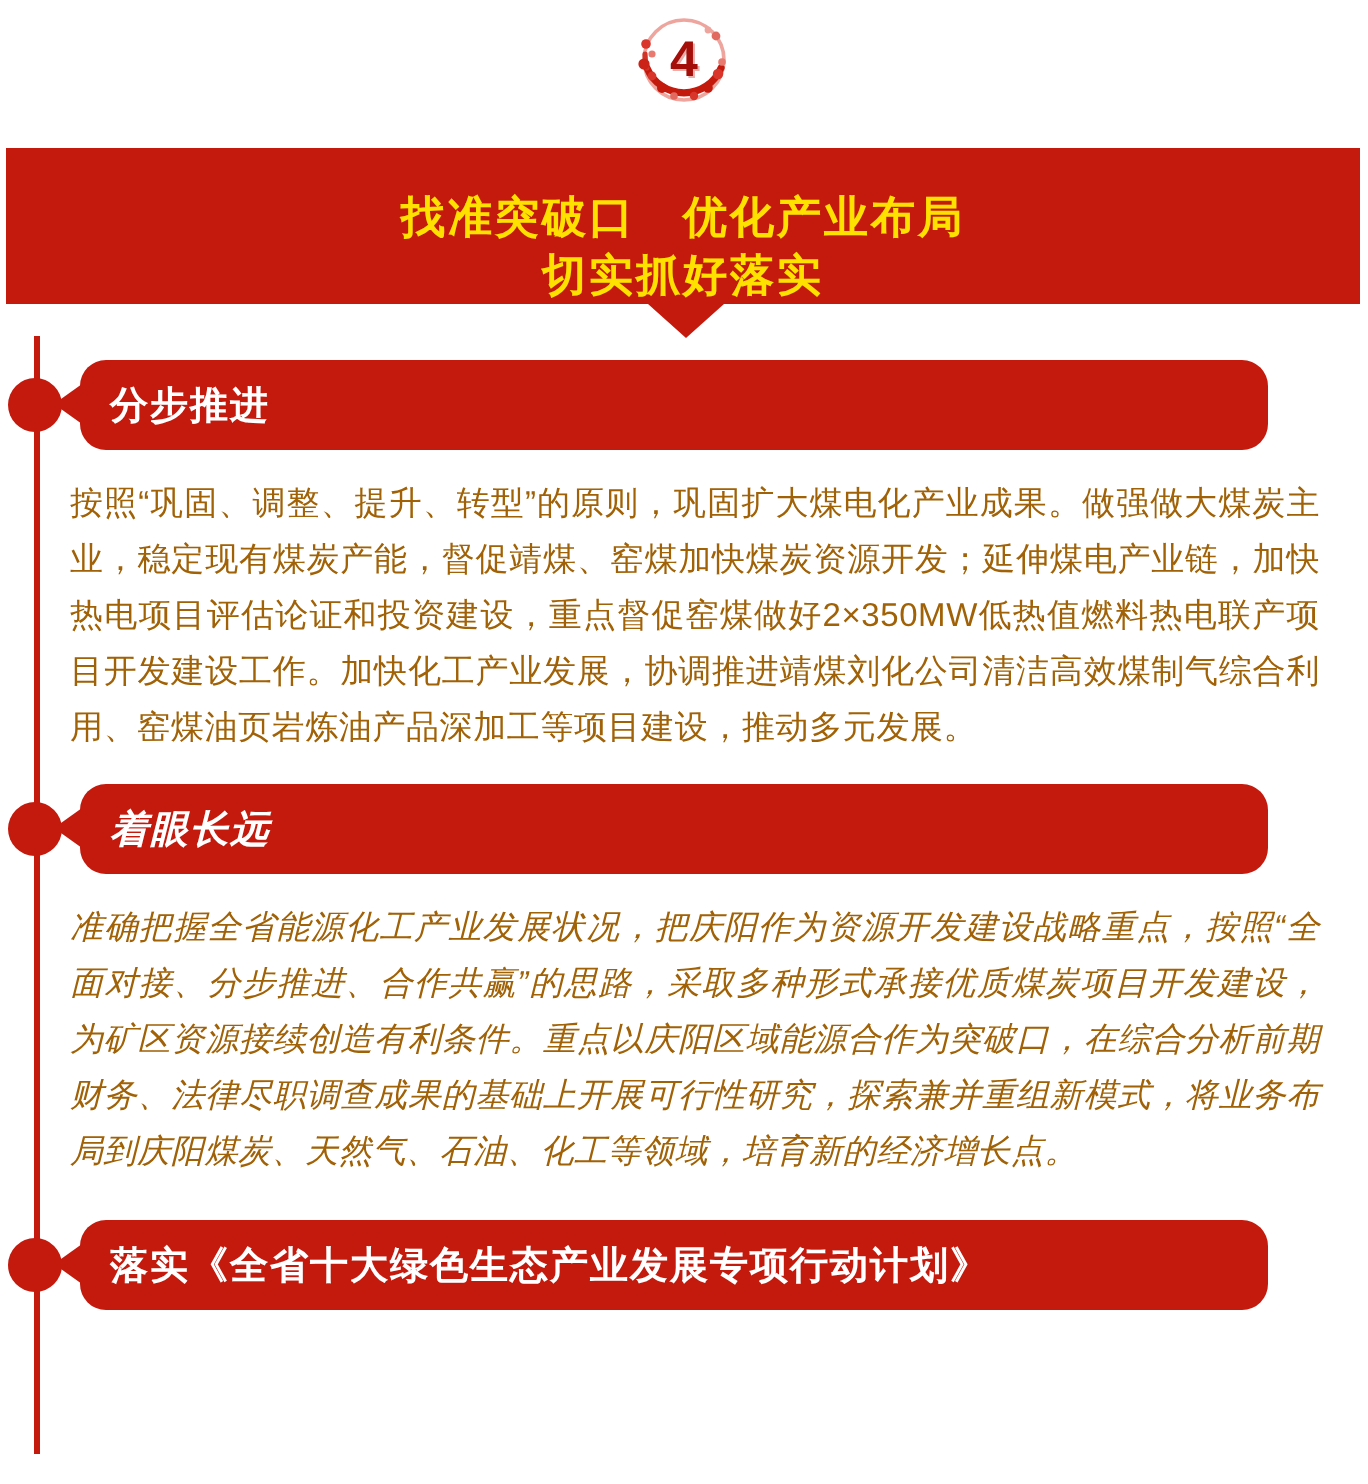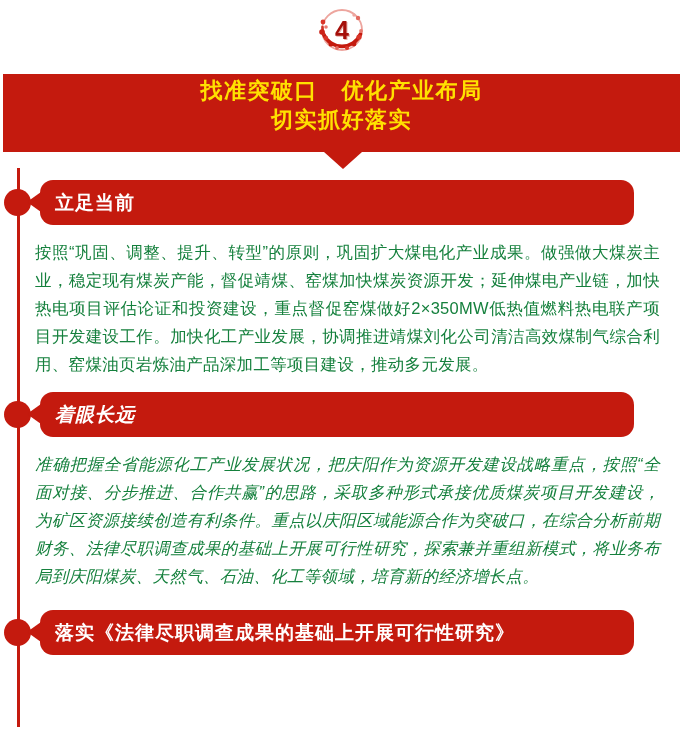--- a/index.html
+++ b/index.html
@@ -23,21 +23,21 @@
     text-align:center;
     font-size:25px; font-weight:bold; color:#a50f0a;
     text-shadow:1px 1px 0 #e8b0ab;
   }
 
   
   .banner {
     position:absolute; top:74px; left:3px; right:4px; height:78px;
     background:#c41a0e;
     text-align:center;
-    padding-top:2px;
+    padding-top:20px;
   }
   .banner .t1, .banner .t2 {
     color:#ffe100; font-weight:bold; font-size:22px; line-height:29px;
     letter-spacing:1.5px;
   }
   .banner-triangle {
     position:absolute; top:152px; left:50%; margin-left:-18px;
     width:0; height:0;
     border-left:19px solid transparent;
     border-right:19px solid transparent;
@@ -76,21 +76,21 @@
   .sec-arrow {
     position:absolute; left:-13px; top:12px;
     width:0; height:0;
     border-top:10px solid transparent;
     border-bottom:10px solid transparent;
     border-right:14px solid #c41a0e;
   }
   .sec-body {
     margin:13px 24px 0 35px;
     font-size:16.5px; line-height:28px; letter-spacing:0.3px;
-    color:#15803d;
+    color:#a16207;
     text-align:justify;
   }
 </style>
 </head>
 <body>
 
 <div class="page">
 
   <div class="badge">
     <svg width="56" height="56" viewBox="0 0 56 56">
@@ -118,35 +118,35 @@
     <div class="t2">切实抓好落实</div>
   </div>
   <div class="banner-triangle"></div>
 
   <div class="timeline-line"></div>
 
   <div class="section sec1">
     <div class="sec-header">
       <span class="sec-dot"></span>
       <span class="sec-arrow"></span>
-      <span class="sec-heading">立足当前</span>
+      <span class="sec-heading">分步推进</span>
     </div>
     <p class="sec-body">按照“巩固、调整、提升、转型”的原则，巩固扩大煤电化产业成果。做强做大煤炭主业，稳定现有煤炭产能，督促靖煤、窑煤加快煤炭资源开发；延伸煤电产业链，加快热电项目评估论证和投资建设，重点督促窑煤做好2×350MW低热值燃料热电联产项目开发建设工作。加快化工产业发展，协调推进靖煤刘化公司清洁高效煤制气综合利用、窑煤油页岩炼油产品深加工等项目建设，推动多元发展。</p>
   </div>
 
   <div class="section sec2">
     <div class="sec-header">
       <span class="sec-dot"></span>
       <span class="sec-arrow"></span>
       <span class="sec-heading">着眼长远</span>
     </div>
     <p class="sec-body">准确把握全省能源化工产业发展状况，把庆阳作为资源开发建设战略重点，按照“全面对接、分步推进、合作共赢”的思路，采取多种形式承接优质煤炭项目开发建设，为矿区资源接续创造有利条件。重点以庆阳区域能源合作为突破口，在综合分析前期财务、法律尽职调查成果的基础上开展可行性研究，探索兼并重组新模式，将业务布局到庆阳煤炭、天然气、石油、化工等领域，培育新的经济增长点。</p>
   </div>
 
   <div class="section sec3">
     <div class="sec-header">
       <span class="sec-dot"></span>
       <span class="sec-arrow"></span>
-      <span class="sec-heading">落实《法律尽职调查成果的基础上开展可行性研究》</span>
+      <span class="sec-heading">落实《全省十大绿色生态产业发展专项行动计划》</span>
     </div>
   </div>
 
 </div>
 
 </body></html>

